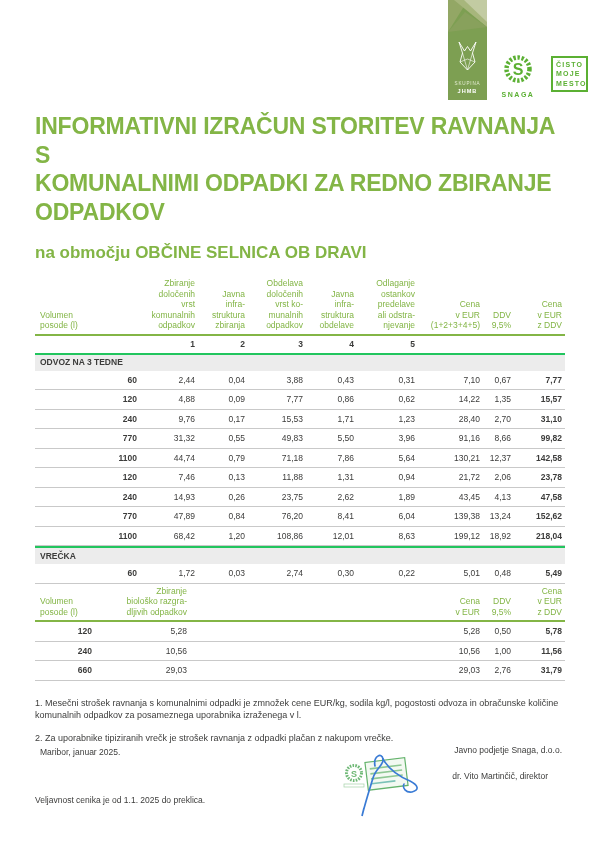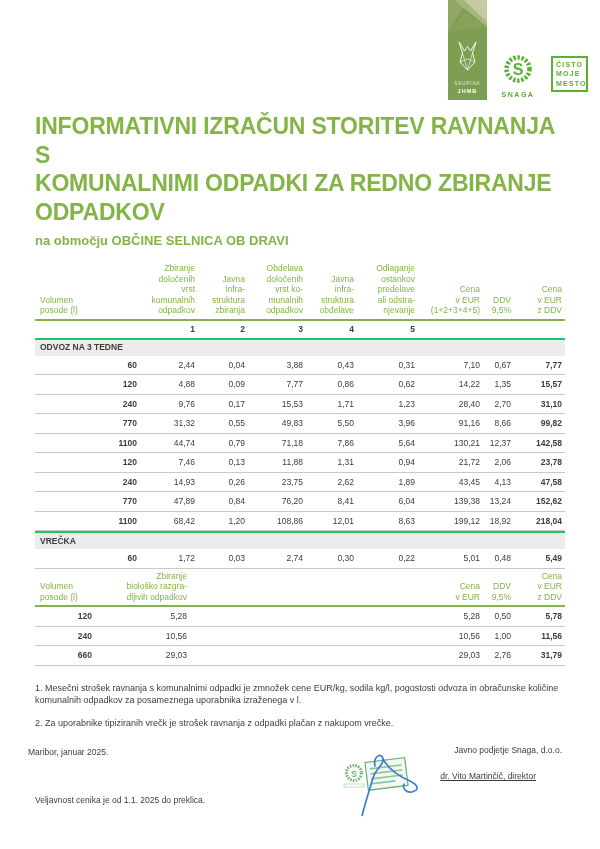--- a/index.html
+++ b/index.html
@@ -28,21 +28,21 @@
   }
 
   
   .content { margin: 112px 35px 0 35px; }
   h1.title {
     color: var(--green,#83b546);
     font-size: 23px; line-height: 28.5px;
     font-weight: 700; letter-spacing: -0.2px;
     white-space: pre-line;
   }
-  .subtitle { margin-top: 7px; font-size: 13px; font-weight: bold; color: var(--green,#83b546); }
+  .subtitle { margin-top: 17px; font-size: 17px; font-weight: bold; color: var(--green,#83b546); }
 
   
   table.tbl { border-collapse: separate; border-spacing: 0; width: 530px; table-layout: fixed; margin-top: 15px; }
   table.tbl2 { margin-top: 2px; }
   .tbl th {
     color: var(--green,#83b546);
     font-weight: normal;
     font-size: 8.5px; line-height: 10.5px;
     text-align: right; vertical-align: bottom;
     white-space: pre-line;
@@ -68,24 +68,24 @@
     border-bottom: none;
     border-top: 2px solid #22c55e;
   }
 
   
   .notes { margin-top: 16px; width: 527px; }
   .notes p { font-size: 9px; line-height: 12.5px; margin-bottom: 10px; }
 
   
   .ft { position: absolute; font-size: 8.5px; color: var(--dark,#3c3c3b); }
-  .ft-place { left: 28px; top: 747px; }
+  .ft-place { left: 40px; top: 747px; }
   .ft-validity { left: 35px; top: 795px; }
   .ft-company { right: 38px; top: 745px; }
-  .ft-director { right: 64px; top: 771px; text-decoration: underline; }
+  .ft-director { right: 52px; top: 771px; }
   .stamp { position: absolute; left: 340px; top: 748px; width: 86px; height: 82px; }
 </style>
 </head>
 <body>
 
 <div class="page">
 
   <div class="brandbar">
     <svg width="39" height="100" viewBox="0 0 39 100">
       <rect width="39" height="100" fill="#7d9f52"></rect>

